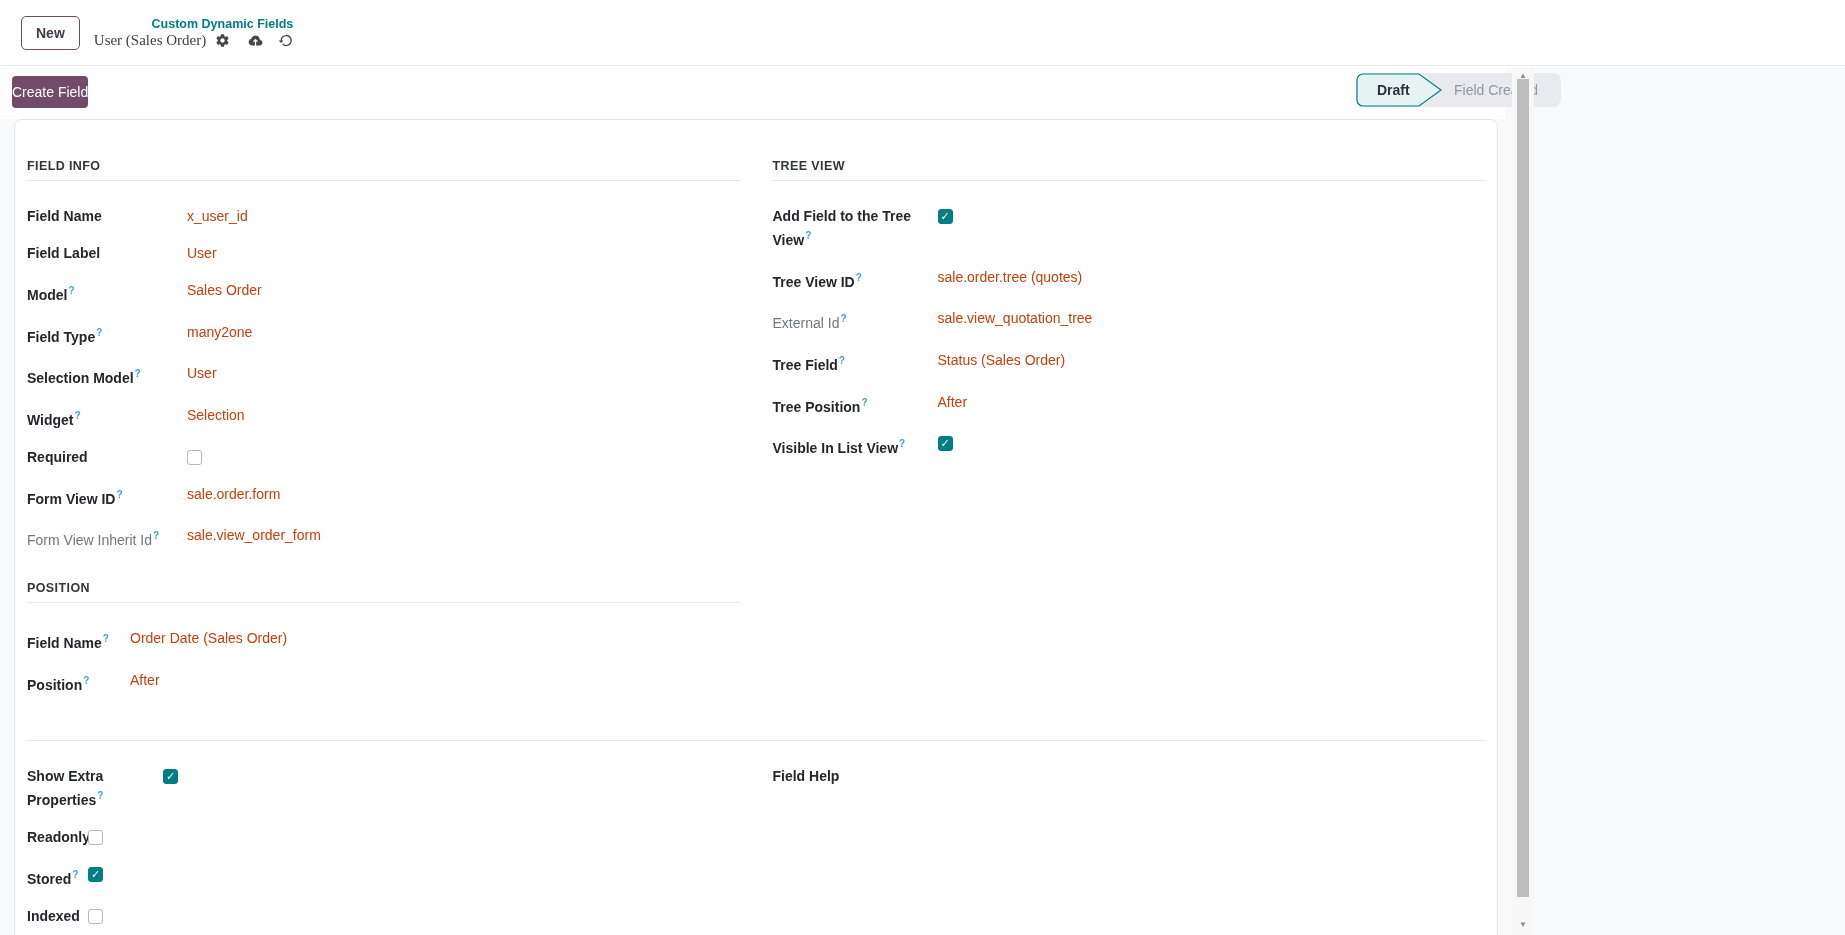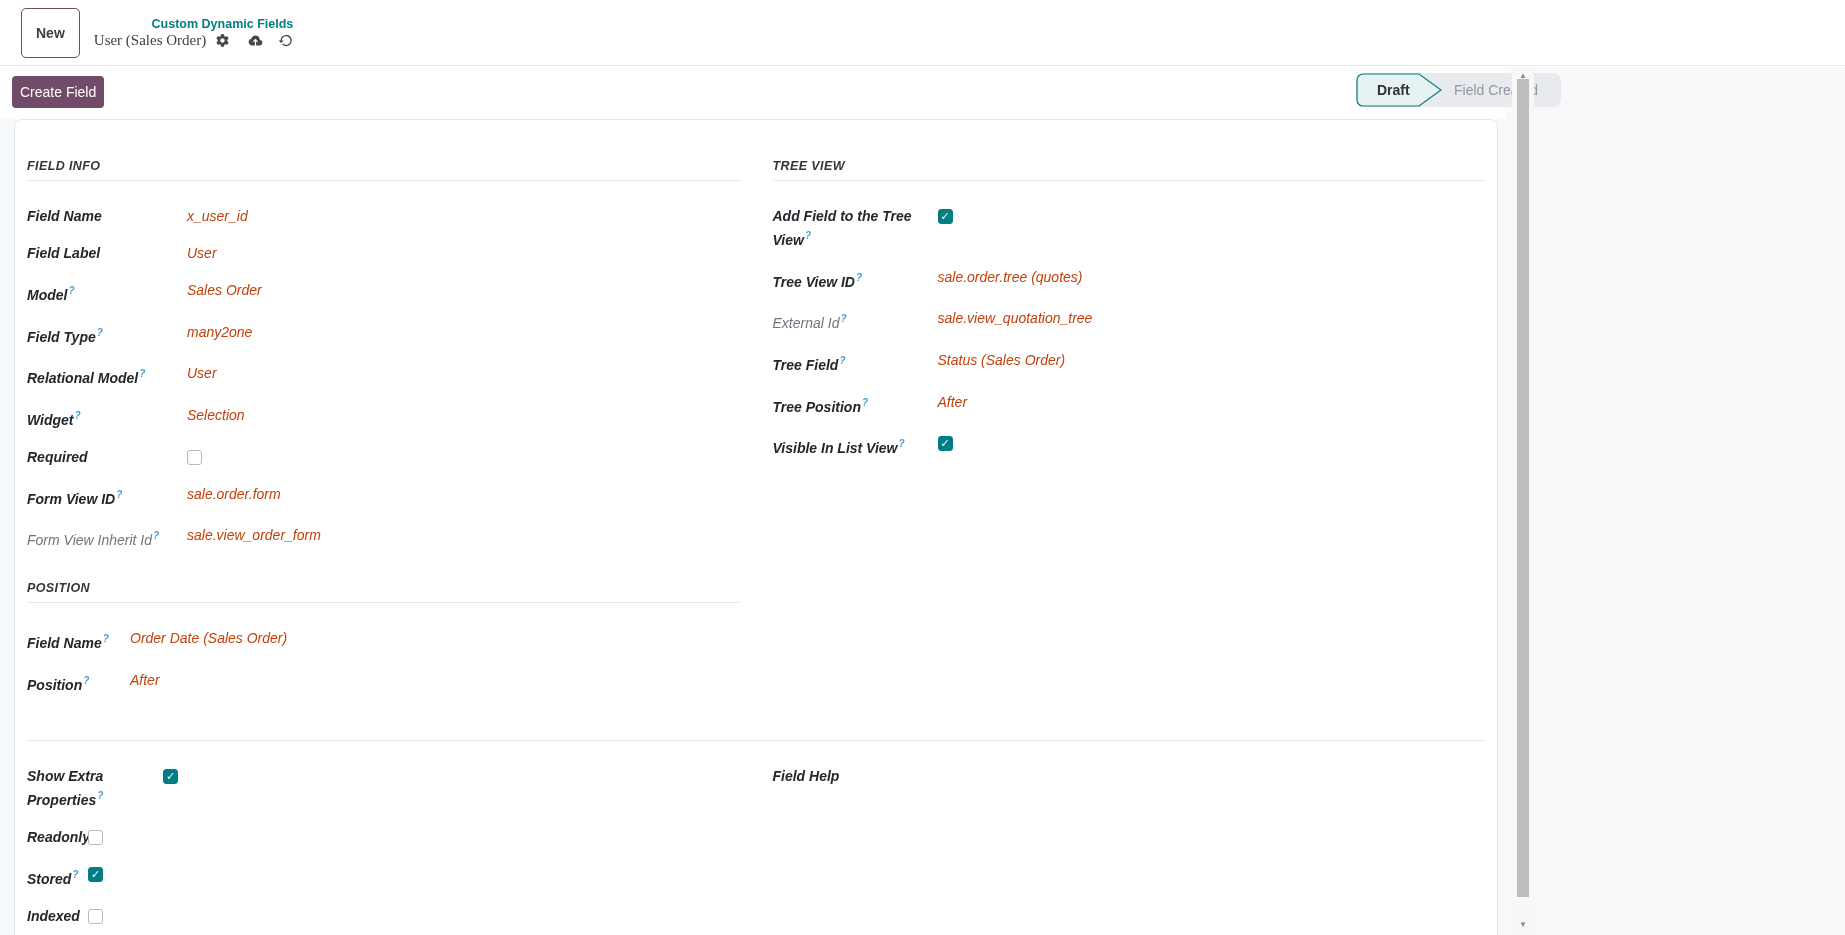--- a/index.html
+++ b/index.html
@@ -8,39 +8,39 @@
     position:relative; width:1845px; height:935px; overflow:hidden;
     background:#fff; font-family:"Liberation Sans","DejaVu Sans",sans-serif;
     font-size:14px; color:#2c3136;
   }
   
   .topbar {
     position:absolute; top:0; left:0; right:0; height:66px; background:#fff;
     border-bottom:1px solid #e7e9ed; display:flex; align-items:center; padding-left:21px;
   }
   .new-btn {
-    height:50px; padding:0 14px; background:#fff; border:1px solid #714B67;
+    height:34px; padding:0 14px; background:#fff; border:1px solid #714B67;
     border-radius:5px; font-weight:700; font-size:14px; color:#3b4148; cursor:pointer;
     font-family:inherit;
   }
   .crumbs { margin-left:14px; display:flex; flex-direction:column; justify-content:center; gap:1px;align-items:flex-end; }
   .crumb-parent { color:#017e84; font-weight:700; font-size:12.5px; cursor:pointer; }
   .crumb-row { display:flex; align-items:center;font-family:Liberation Serif, serif; }
   .crumb-current { font-size:15px; color:#3b4148; }
   .icon-btn { border:none; background:transparent; cursor:pointer; color:#43484d; display:flex; align-items:center; padding:0; }
   .icon-btn svg { display:block; }
   .ib-gear { margin-left:9px; }
   .ib-cloud { margin-left:17px; }
   .ib-undo { margin-left:14px; }
 
   
   .content { position:absolute; top:67px; left:0; right:0; bottom:0; background:#f8f9fa; }
   .strip { position:absolute; top:0; left:0; width:1505px; height:52px; background:#fff; }
   .create-btn {
-    position:absolute; left:12px; top:9px; height:32px; padding:0 8px;
+    position:absolute; left:12px; top:9px; height:32px; padding:0 0;
     background:#714B67; color:#fff; border:none; border-radius:4px;
     font-size:14px; font-family:inherit; cursor:pointer;
   }
   
   .statusbar {
     position:absolute; left:1312px; top:6px; height:34px; display:flex;
     background:#e9eaee; border-radius:8px;margin-left:44px;
   }
   .step-active { position:relative; width:86px; flex:none; cursor:pointer; }
   .step-active svg { position:absolute; inset:0; }
@@ -50,21 +50,21 @@
   .step-inactive {
     line-height:34px; padding:0 23px 0 12px; color:#8e99a5; cursor:pointer; white-space:nowrap;
   }
 
   
   .sheet {
     position:absolute; top:52px; left:14px; width:1484px; height:900px;
     background:#fff; border:1px solid #e3e6ea; border-radius:8px;
   }
   .sheet-inner { padding:39px 12px 0; }
-  .cols { display:grid; grid-template-columns:1fr 1fr; column-gap:33px;font-style:italic; }
+  .cols { display:grid; grid-template-columns:1fr 1fr; column-gap:33px; }
 
   .sec-title {
     font-size:12.5px; font-weight:700; color:#32373c; letter-spacing:.4px;
   }
   .mt { margin-top:31px; }
   .sec-divider { border:none; border-top:1px solid #e6e8eb; margin:7px 0 26px; }
 
   .frow { display:flex; align-items:flex-start; margin-bottom:18px; line-height:19px; }
   .lbl { width:160px; flex:none; font-weight:700; color:#23272c; padding-right:10px; }
   .rcol .lbl { width:165px; }
@@ -158,21 +158,21 @@
             </div>
             <div class="frow">
               <span class="lbl"><span>Model</span><sup class="help">?</sup></span>
               <span class="val">Sales Order</span>
             </div>
             <div class="frow">
               <span class="lbl"><span>Field Type</span><sup class="help">?</sup></span>
               <span class="val">many2one</span>
             </div>
             <div class="frow">
-              <span class="lbl"><span>Relational Model</span><sup class="help">?</sup></span>
+              <span class="lbl"><span>Selection Model</span><sup class="help">?</sup></span>
               <span class="val">User</span>
             </div>
             <div class="frow">
               <span class="lbl"><span>Widget</span><sup class="help">?</sup></span>
               <span class="val">Selection</span>
             </div>
             <div class="frow">
               <span class="lbl">Required</span>
               <span class="cb" data-checked="false"></span>
             </div>

